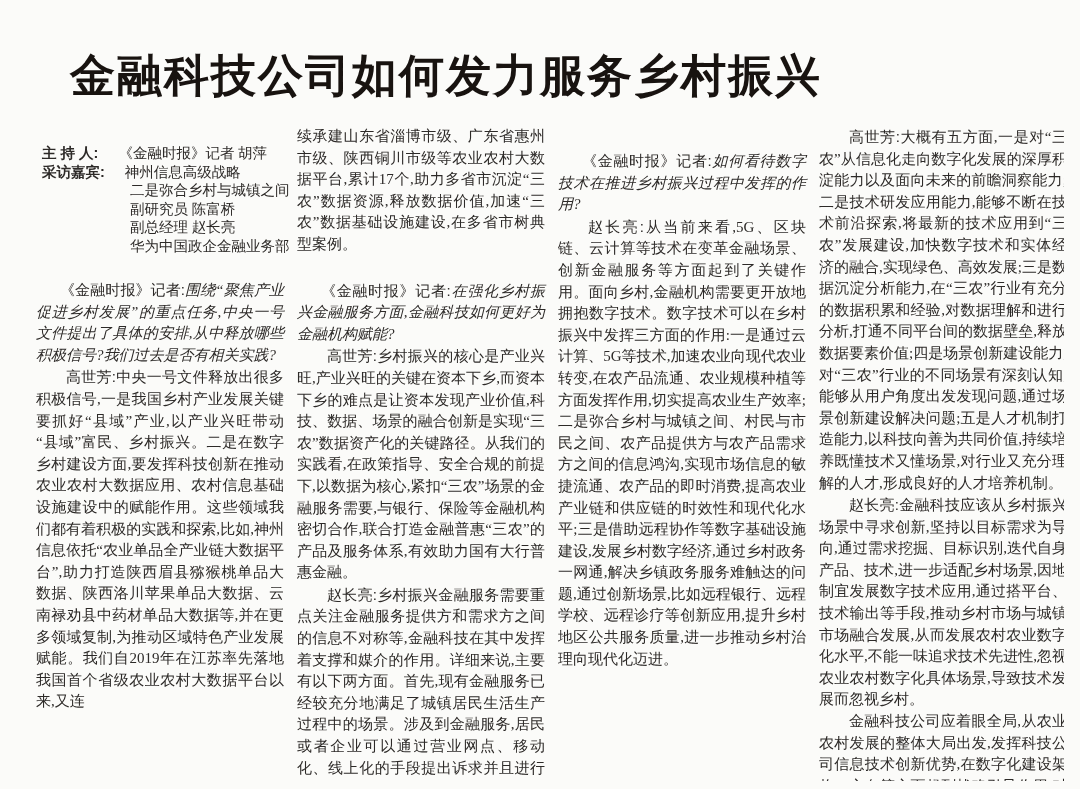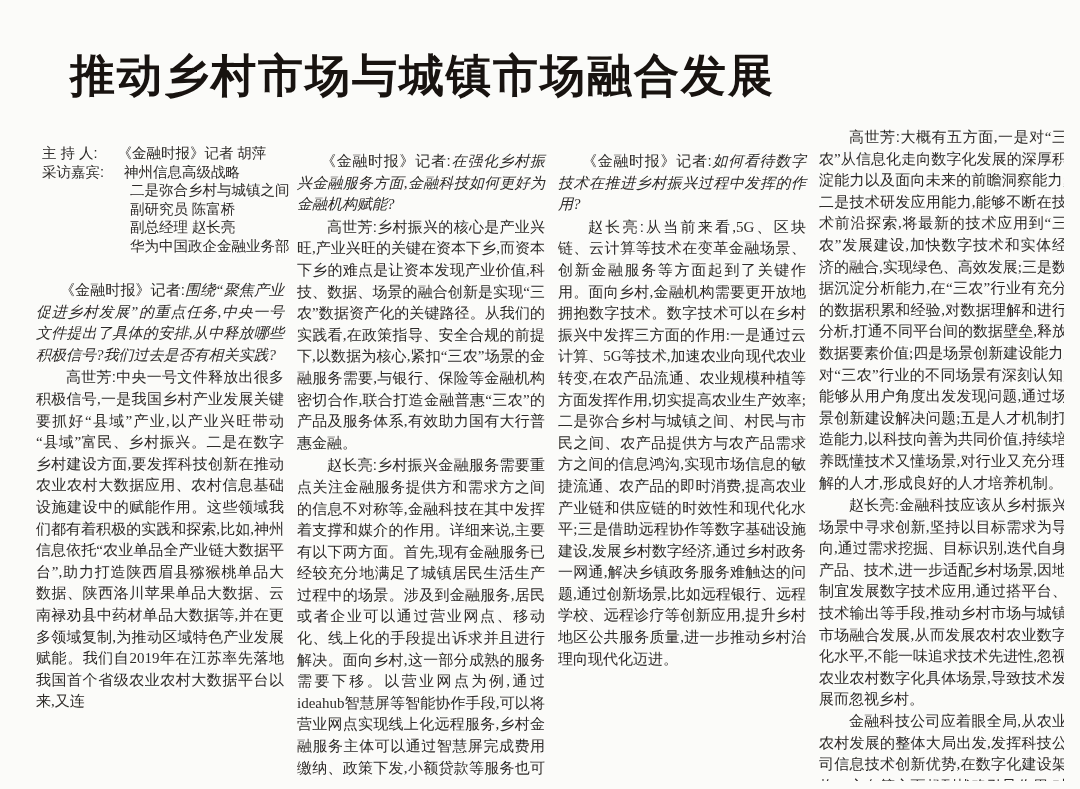--- a/index.html
+++ b/index.html
@@ -39,21 +39,21 @@
   .col p{margin:0;}
   
   .byline{
     margin:18px 0 15px 6px;
     font-size:14.5px;
     line-height:18.5px;
   }
   .byline-line{white-space:nowrap;}
   .byline-line.cont{padding-left:68px;}
   .lbl{
-    font-weight:normal;
+    font-weight:bold;
     font-family:"Liberation Sans", sans-serif;
   }
   .val{margin-left:20px;}
   
   .intro{text-indent:0.4em;}
   .cont-p{text-indent:0;}
   .para{text-indent:2em;}
   .a{text-indent:2em;}
   .q{
     margin-top:24px !important;
@@ -64,38 +64,39 @@
     font-family:"Liberation Sans", sans-serif;
     font-style:normal;
   }
   .qtext{font-style:italic;}
 </style>
 </head>
 <body>
 
 <div class="page">
 
-  <h1 class="headline">推动乡村市场与城镇市场融合发展</h1>
+  <h1 class="headline">金融科技公司如何发力服务乡村振兴</h1>
 
   <div class="columns">
 
     <div class="col">
       <div class="byline">
         <div class="byline-line"><span class="lbl">主 持 人:</span><span class="val">《金融时报》记者 胡萍</span></div>
         <div class="byline-line"><span class="lbl">采访嘉宾:</span><span class="val">神州信息高级战略</span></div>
         <div class="byline-line cont"><span class="val">二是弥合乡村与城镇之间</span></div>
         <div class="byline-line cont"><span class="val">副研究员 陈富桥</span></div>
         <div class="byline-line cont"><span class="val">副总经理 赵长亮</span></div>
         <div class="byline-line cont"><span class="val">华为中国政企金融业务部</span></div>
       </div>
       <p class="q"><span class="qprefix">《金融时报》记者:</span><span class="qtext">围绕“聚焦产业促进乡村发展”的重点任务,中央一号文件提出了具体的安排,从中释放哪些积极信号?我们过去是否有相关实践?</span></p>
       <p class="a"><span class="speaker">高世芳:</span><span>中央一号文件释放出很多积极信号,一是我国乡村产业发展关键要抓好“县域”产业,以产业兴旺带动“县域”富民、乡村振兴。二是在数字乡村建设方面,要发挥科技创新在推动农业农村大数据应用、农村信息基础设施建设中的赋能作用。这些领域我们都有着积极的实践和探索,比如,神州信息依托“农业单品全产业链大数据平台”,助力打造陕西眉县猕猴桃单品大数据、陕西洛川苹果单品大数据、云南禄劝县中药材单品大数据等,并在更多领域复制,为推动区域特色产业发展赋能。我们自2019年在江苏率先落地我国首个省级农业农村大数据平台以来,又连</span></p>
     </div>
 
     <div class="col">
+      <p class="cont-p">续承建山东省淄博市级、广东省惠州市级、陕西铜川市级等农业农村大数据平台,累计17个,助力多省市沉淀“三农”数据资源,释放数据价值,加速“三农”数据基础设施建设,在多省市树典型案例。</p>
       <p class="q"><span class="qprefix">《金融时报》记者:</span><span class="qtext">在强化乡村振兴金融服务方面,金融科技如何更好为金融机构赋能?</span></p>
       <p class="a"><span class="speaker">高世芳:</span><span>乡村振兴的核心是产业兴旺,产业兴旺的关键在资本下乡,而资本下乡的难点是让资本发现产业价值,科技、数据、场景的融合创新是实现“三农”数据资产化的关键路径。从我们的实践看,在政策指导、安全合规的前提下,以数据为核心,紧扣“三农”场景的金融服务需要,与银行、保险等金融机构密切合作,联合打造金融普惠“三农”的产品及服务体系,有效助力国有大行普惠金融。</span></p>
       <p class="a"><span class="speaker">赵长亮:</span><span>乡村振兴金融服务需要重点关注金融服务提供方和需求方之间的信息不对称等,金融科技在其中发挥着支撑和媒介的作用。详细来说,主要有以下两方面。首先,现有金融服务已经较充分地满足了城镇居民生活生产过程中的场景。涉及到金融服务,居民或者企业可以通过营业网点、移动化、线上化的手段提出诉求并且进行解决。面向乡村,这一部分成熟的服务需要下移。以营业网点为例,通过ideahub智慧屏等智能协作手段,可以将营业网点实现线上化远程服务,乡村金融服务主体可以通过智慧屏完成费用缴纳、政策下发,小额贷款等服务也可以在智慧屏上完成信用验证,这大大节省了金融机构渠道下沉的需要,同时节省了相应成本。</span></p>
 
     </div>
 
     <div class="col">
       <p class="q"><span class="qprefix">《金融时报》记者:</span><span class="qtext">如何看待数字技术在推进乡村振兴过程中发挥的作用?</span></p>
       <p class="a"><span class="speaker">赵长亮:</span><span>从当前来看,5G、区块链、云计算等技术在变革金融场景、创新金融服务等方面起到了关键作用。面向乡村,金融机构需要更开放地拥抱数字技术。数字技术可以在乡村振兴中发挥三方面的作用:一是通过云计算、5G等技术,加速农业向现代农业转变,在农产品流通、农业规模种植等方面发挥作用,切实提高农业生产效率;二是弥合乡村与城镇之间、村民与市民之间、农产品提供方与农产品需求方之间的信息鸿沟,实现市场信息的敏捷流通、农产品的即时消费,提高农业产业链和供应链的时效性和现代化水平;三是借助远程协作等数字基础设施建设,发展乡村数字经济,通过乡村政务一网通,解决乡镇政务服务难触达的问题,通过创新场景,比如远程银行、远程学校、远程诊疗等创新应用,提升乡村地区公共服务质量,进一步推动乡村治理向现代化迈进。</span></p>
 

